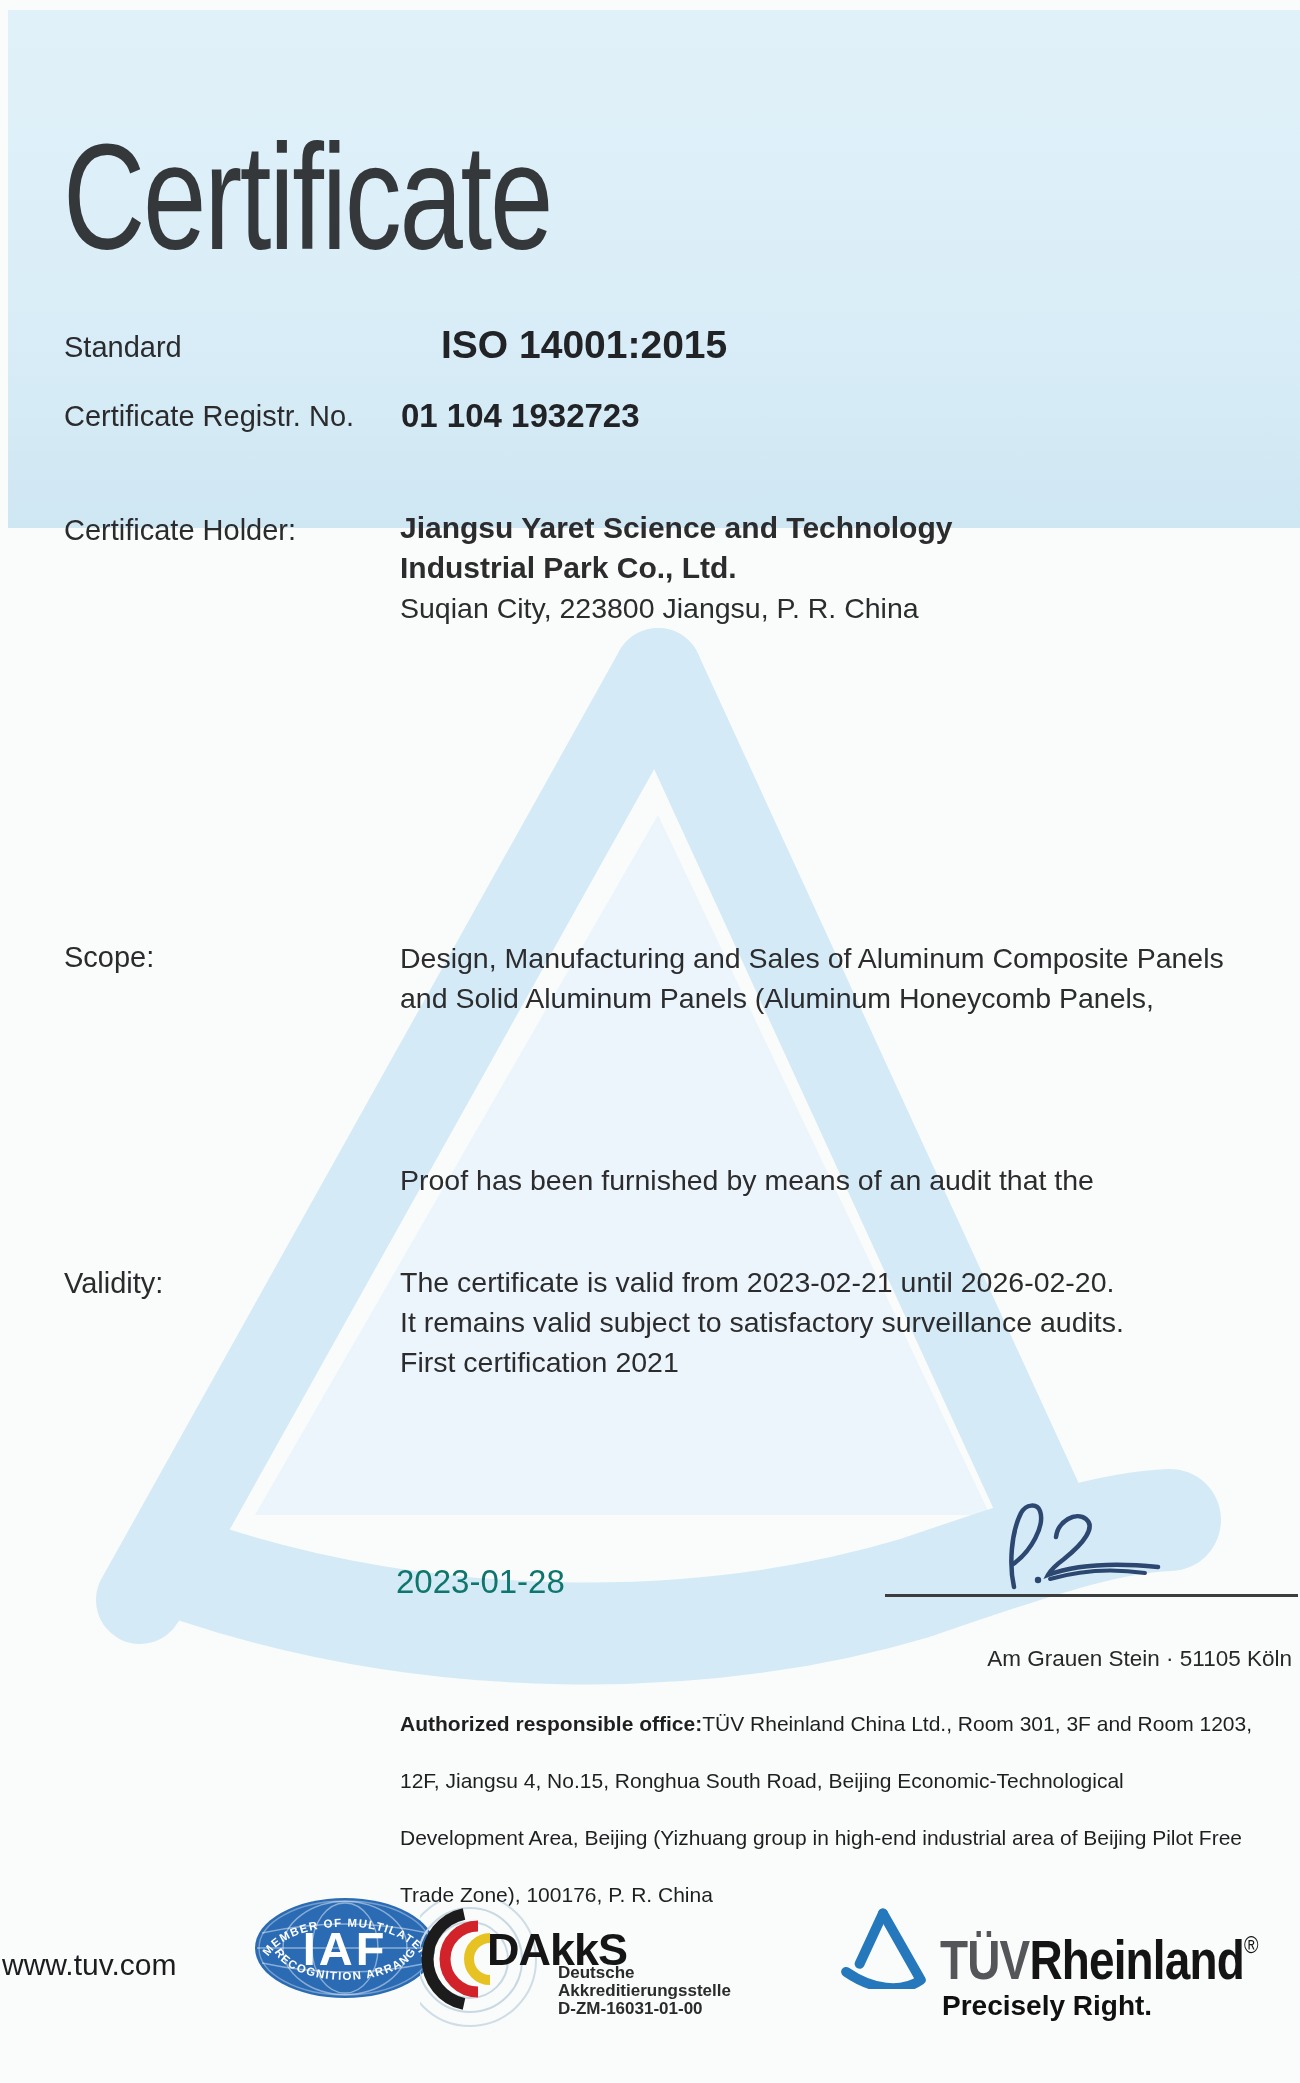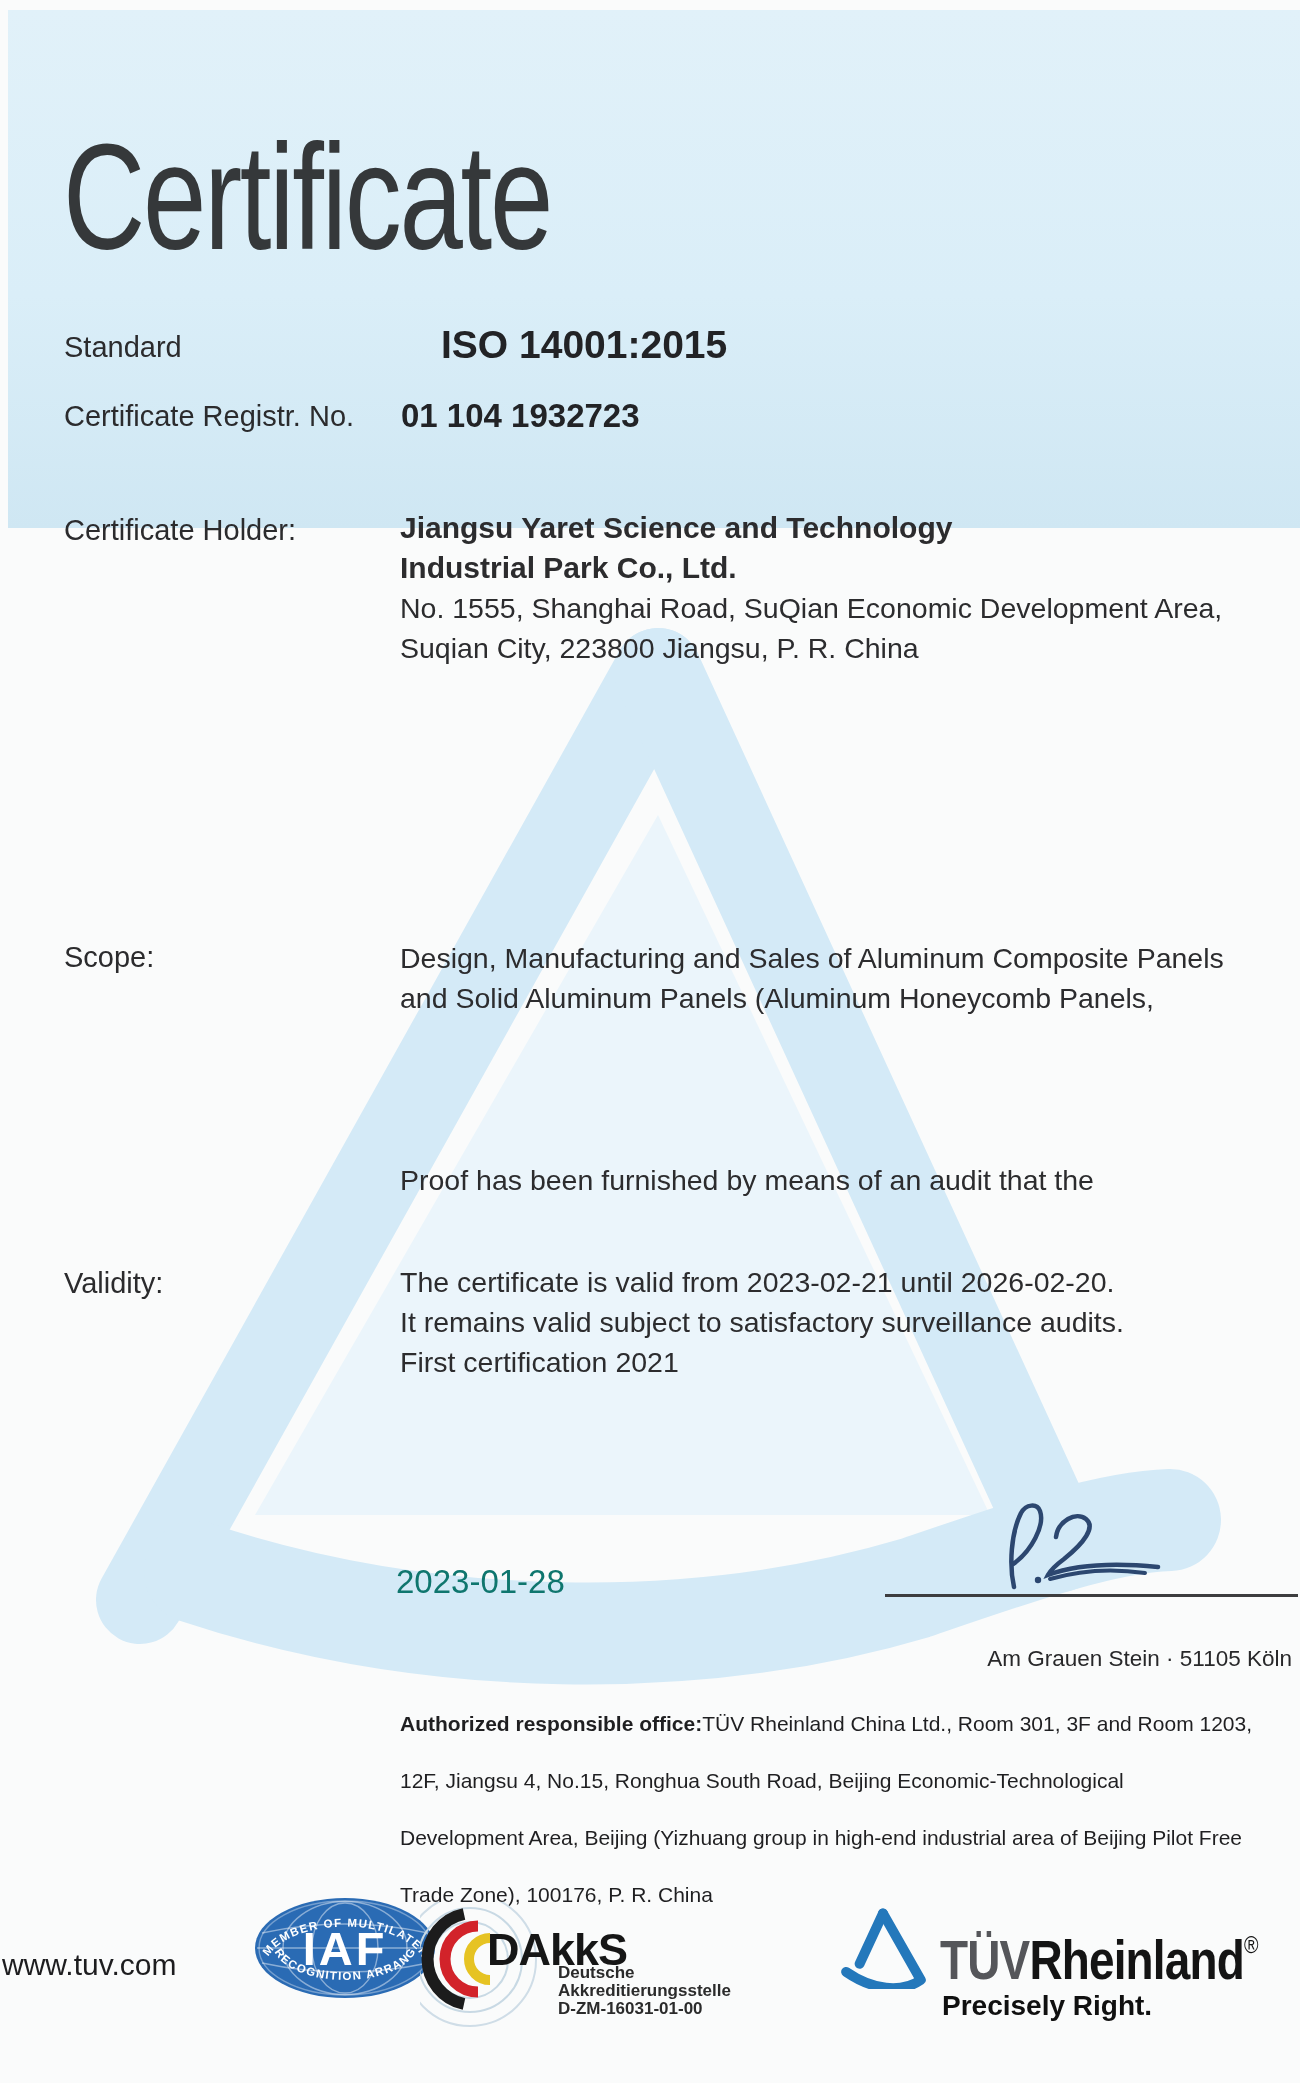--- a/index.html
+++ b/index.html
@@ -78,21 +78,20 @@
   <div class="abs label" style="left:64px;top:331px;">Standard</div>
   <div class="abs val-iso" style="left:401px;top:323px;margin-left:40px;">ISO 14001:2015</div>
 
   <div class="abs label" style="left:64px;top:400px;">Certificate Registr. No.</div>
   <div class="abs val-reg" style="left:401px;top:397px;">01 104 1932723</div>
 
   <div class="abs label" style="left:64px;top:514px;">Certificate Holder:</div>
   <div class="abs body-block" style="left:400px;top:508px;">
     <div class="bold-line">Jiangsu Yaret Science and Technology</div>
     <div class="bold-line">Industrial Park Co., Ltd.</div>
-    <div>No. 1555, Shanghai Road, SuQian Economic Development Area,</div>
     <div>Suqian City, 223800 Jiangsu, P. R. China</div>
   </div>
 
   <div class="abs label" style="left:64px;top:941px;">Scope:</div>
   <div class="abs body-block" style="left:400px;top:938px;">
     <div>Design, Manufacturing and Sales of Aluminum Composite Panels</div>
     <div>and Solid Aluminum Panels (Aluminum Honeycomb Panels,</div>
   </div>
 
   <div class="abs body-block" style="left:400px;top:1160px;">

